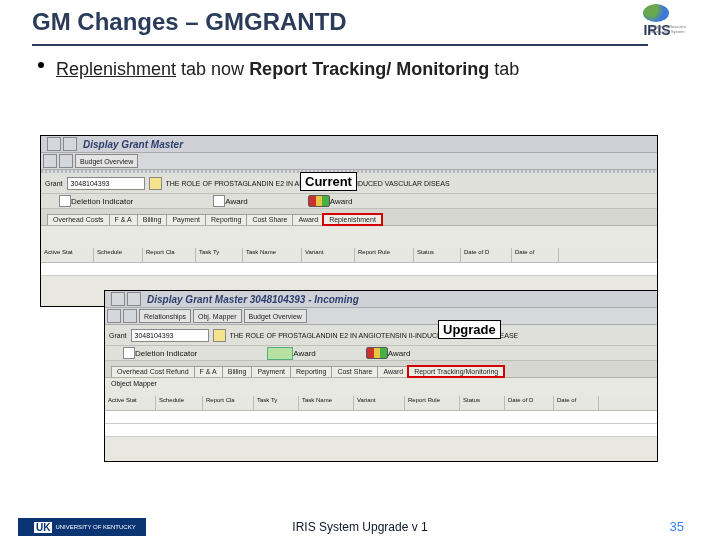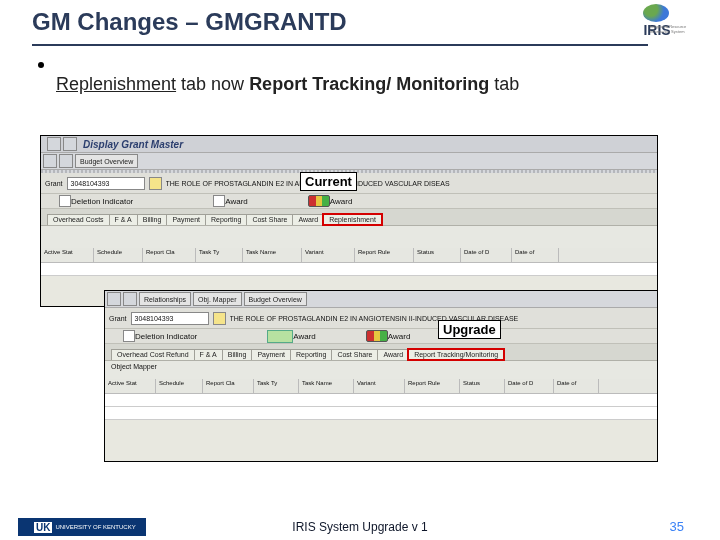--- a/index.html
+++ b/index.html
@@ -74,21 +74,20 @@
     left: -2px;
     top: 4px;
     width: 6px;
     height: 6px;
     background: #000;
     border-radius: 50%;
   }
   .bullet .txt {
     margin-left: 16px;
     line-height: 1.3;
-    margin-top: 15px;
   }
   .u { text-decoration: underline; }
   .b { font-weight: bold; }
 
   
   .sap-box {
     position: absolute;
     border: 1px solid #000;
     background: #e8e8e0;
     font-size: 8px;
@@ -351,20 +350,25 @@
     <div class="gh" style="width:46px">Variant</div>
     <div class="gh" style="width:52px">Report Rule</div>
     <div class="gh" style="width:40px">Status</div>
     <div class="gh" style="width:44px">Date of D</div>
     <div class="gh" style="width:40px">Date of</div>
   </div>
   <div style="height:12px;background:#fff;border-bottom:1px solid #ccc"></div>
 </div>
 
 <div class="sap-box sap2">
+  <div class="sap-titlebar">
+    <div class="sap-icon"></div>
+    <div class="sap-icon"></div>
+    <span class="title">Display Grant Master 3048104393 - Incoming</span>
+  </div>
   <div class="sap-toolbar">
     <div class="sap-icon"></div>
     <div class="sap-icon"></div>
     <div class="sap-btn">Relationships</div>
     <div class="sap-btn">Obj. Mapper</div>
     <div class="sap-btn">Budget Overview</div>
   </div>
   <div class="grant-row">
     <span class="lbl">Grant</span>
     <span class="field" style="width:70px">3048104393</span>

